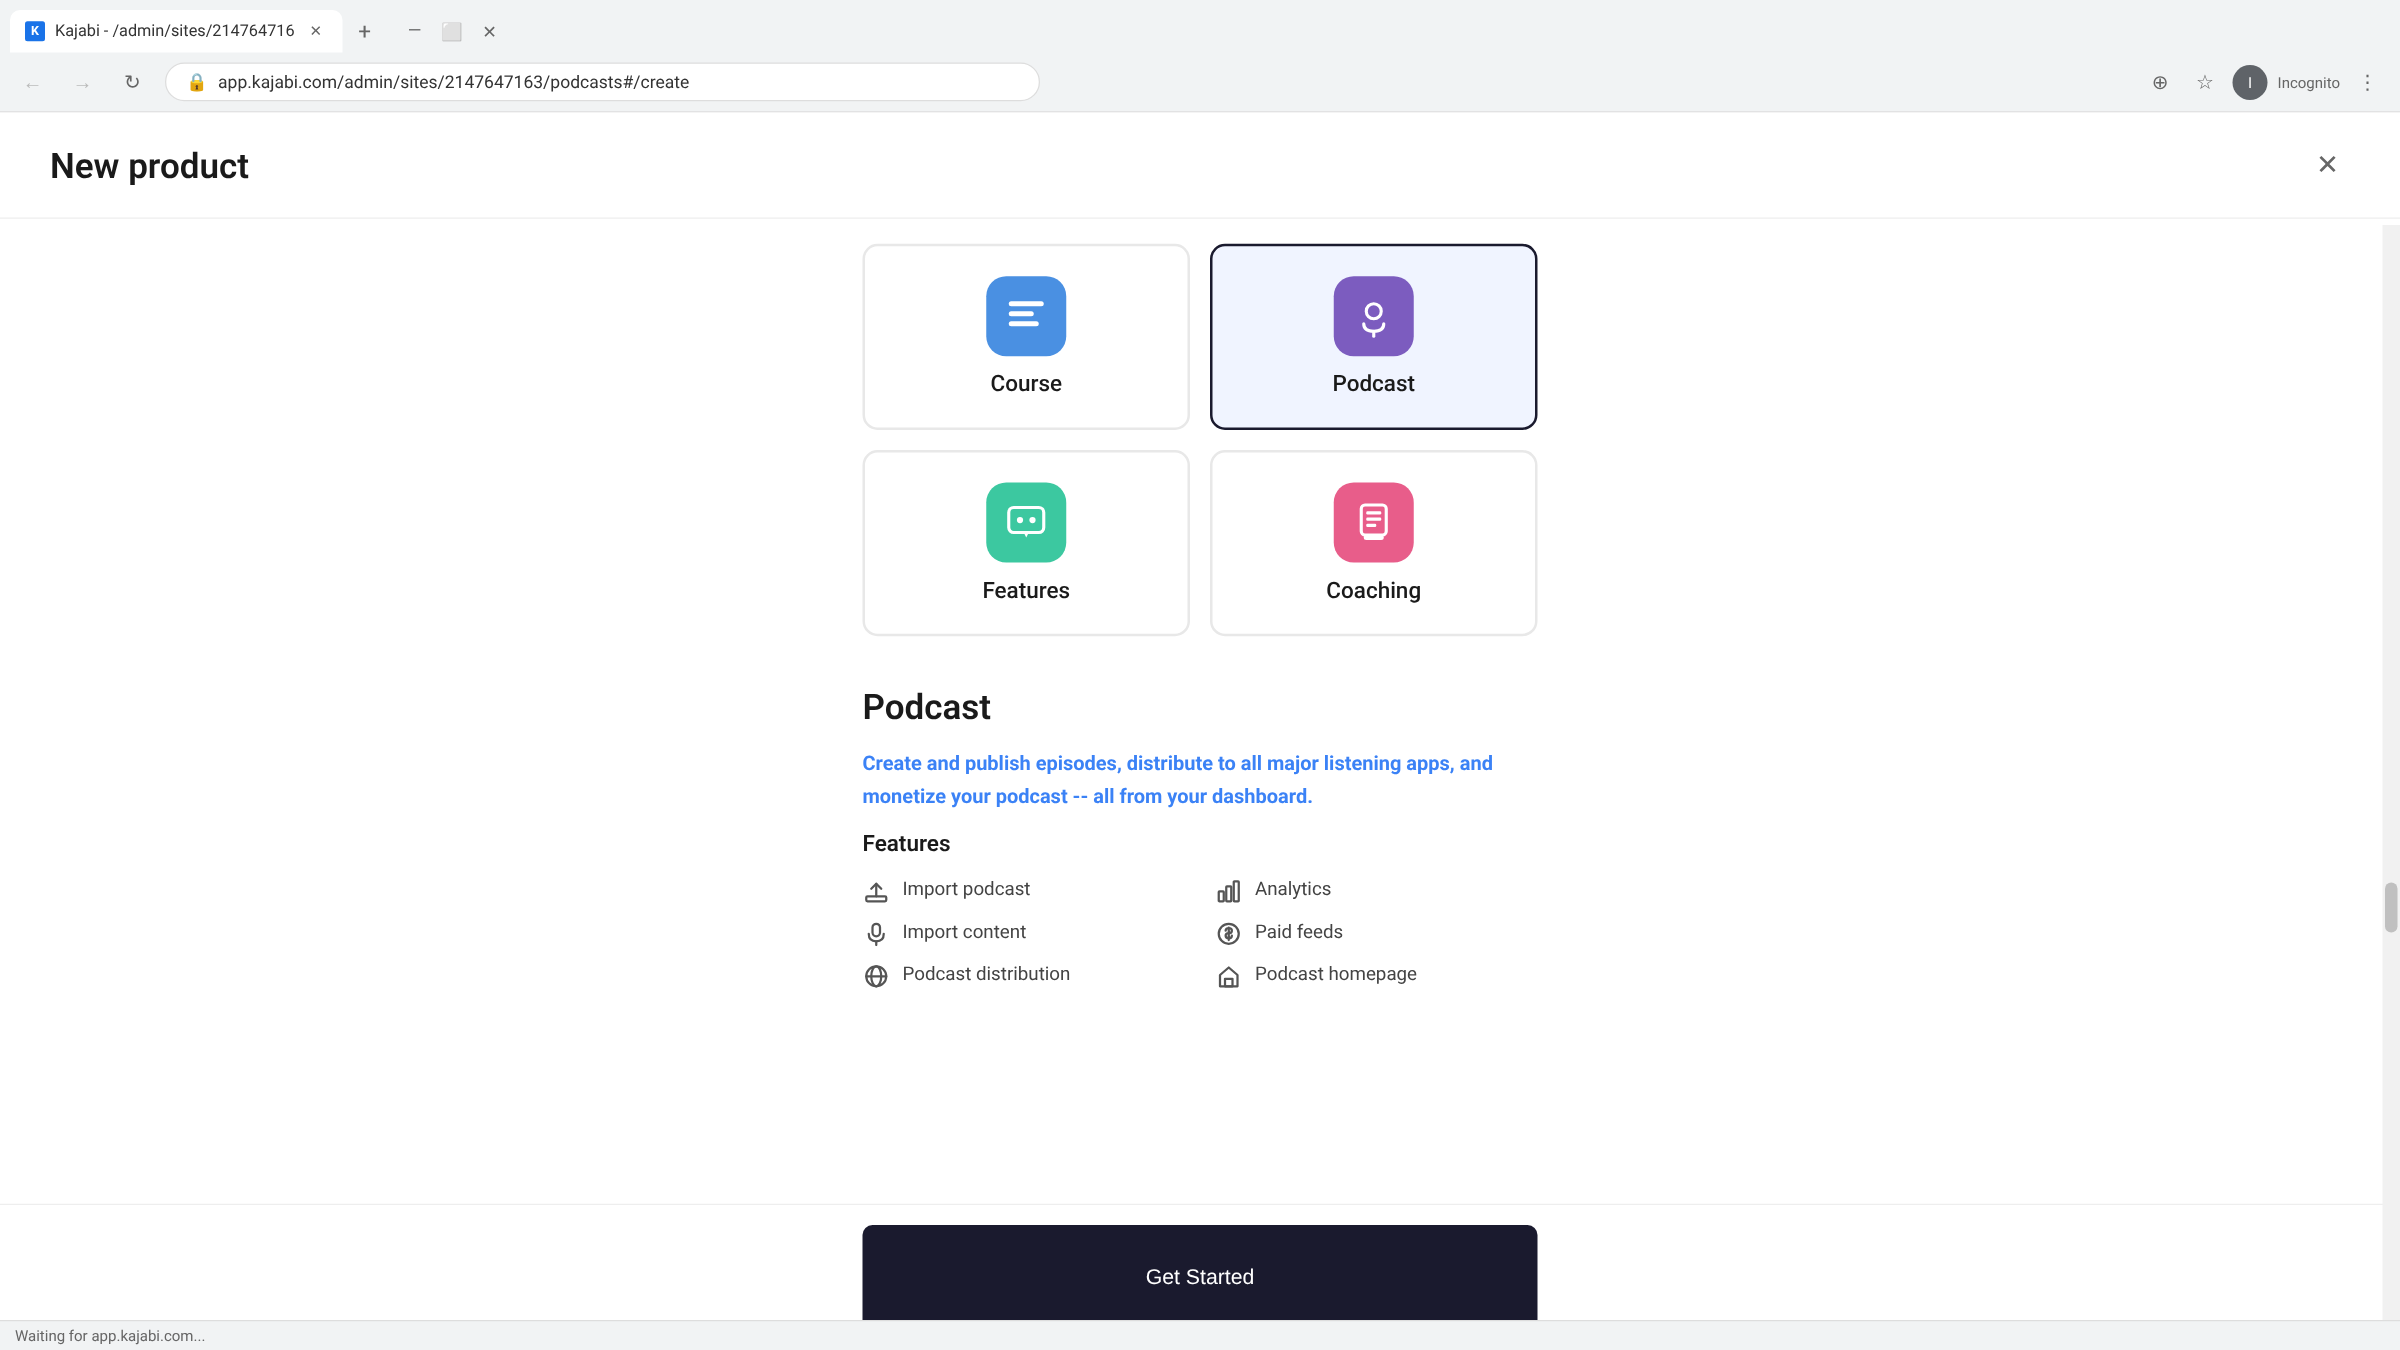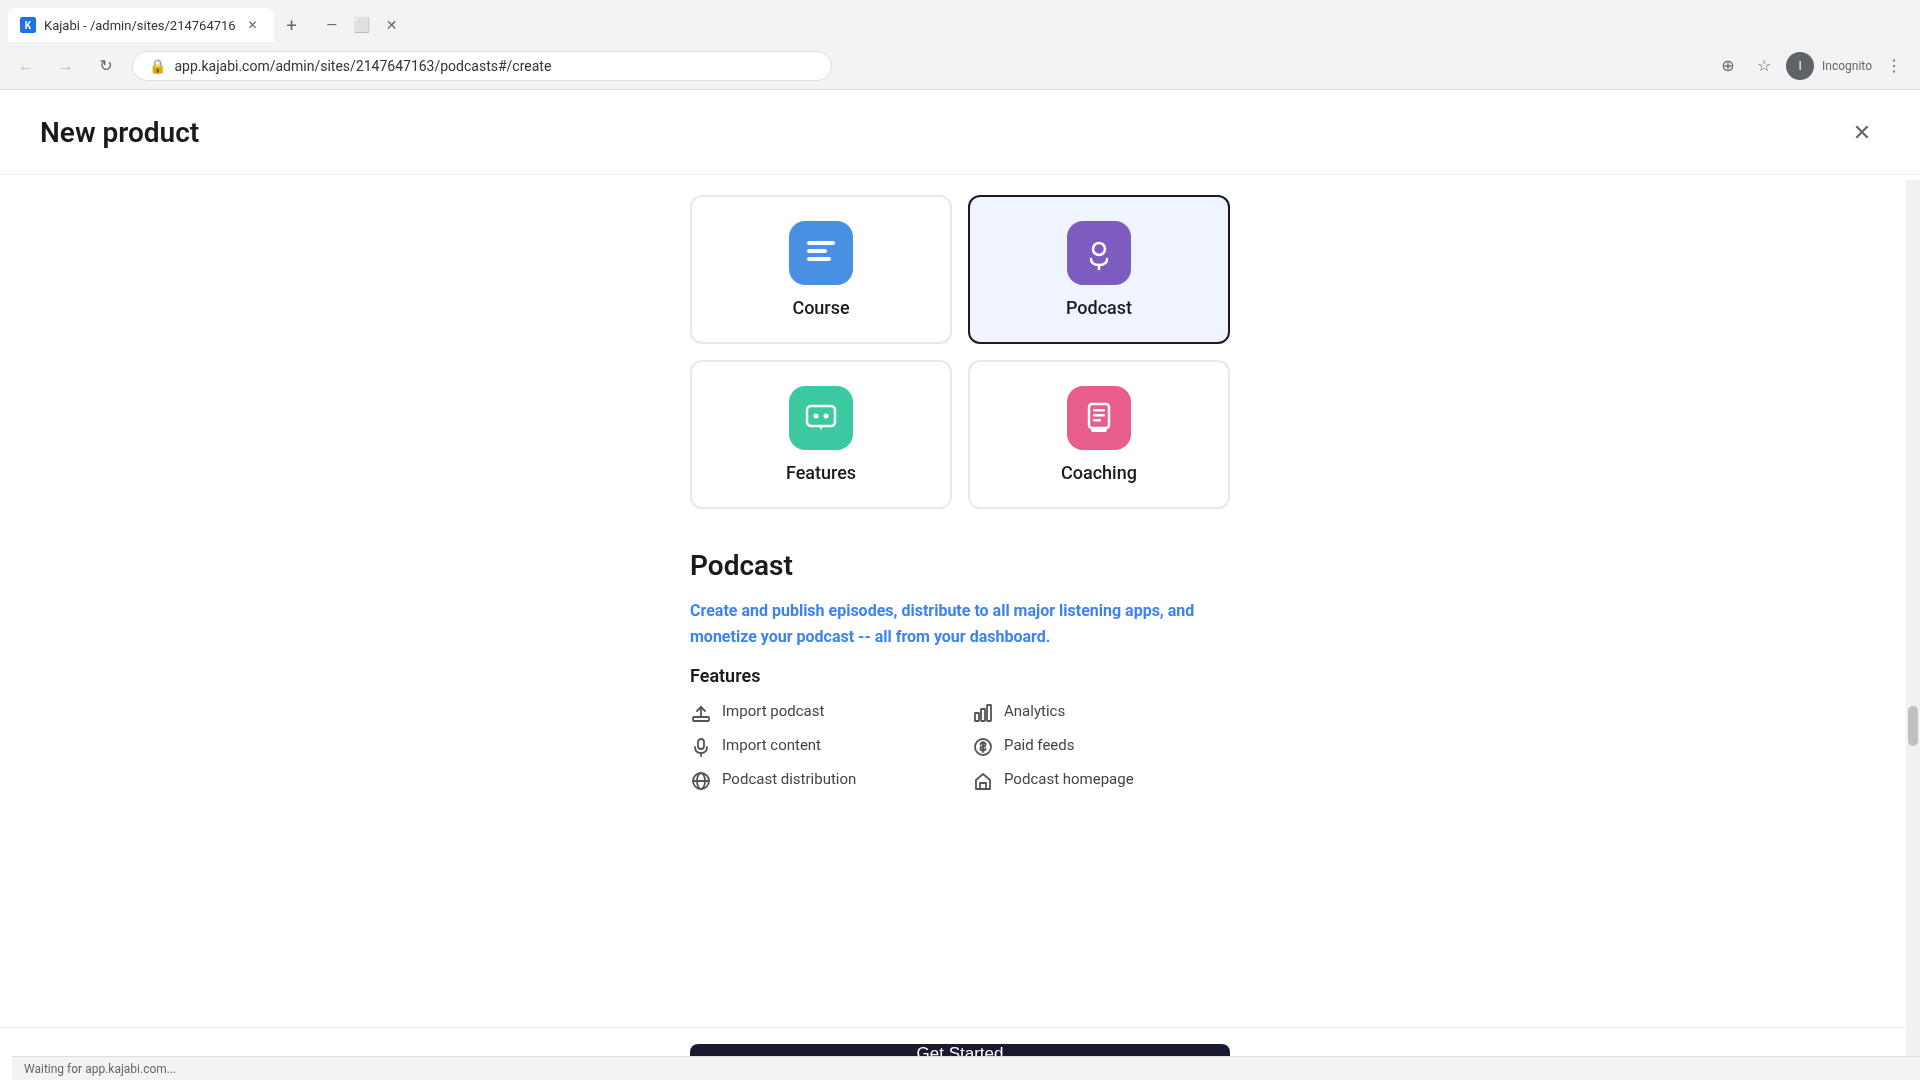--- a/index.html
+++ b/index.html
@@ -325,34 +325,34 @@
       border-top: 1px solid #eee;
       display: flex;
       justify-content: center;
     }
 
     .get-started-btn {
       background: #1a1a2e;
       color: white;
       border: none;
       border-radius: 8px;
-      padding: 0 0;
+      padding: 32px 0;
       font-size: 17px;
       font-weight: 500;
       cursor: pointer;
       width: 540px;
       max-width: 100%;
       text-align: center;
     }
 
     
     .status-bar {
       position: fixed;
       bottom: 0;
-      left: 12px;
+      left: 0;
       right: 0;
       height: 24px;
       background: #f1f3f4;
       border-top: 1px solid #ddd;
       display: flex;
       align-items: center;
       padding: 0 12px;
       font-size: 12px;
       color: #666;
       z-index: 100;

